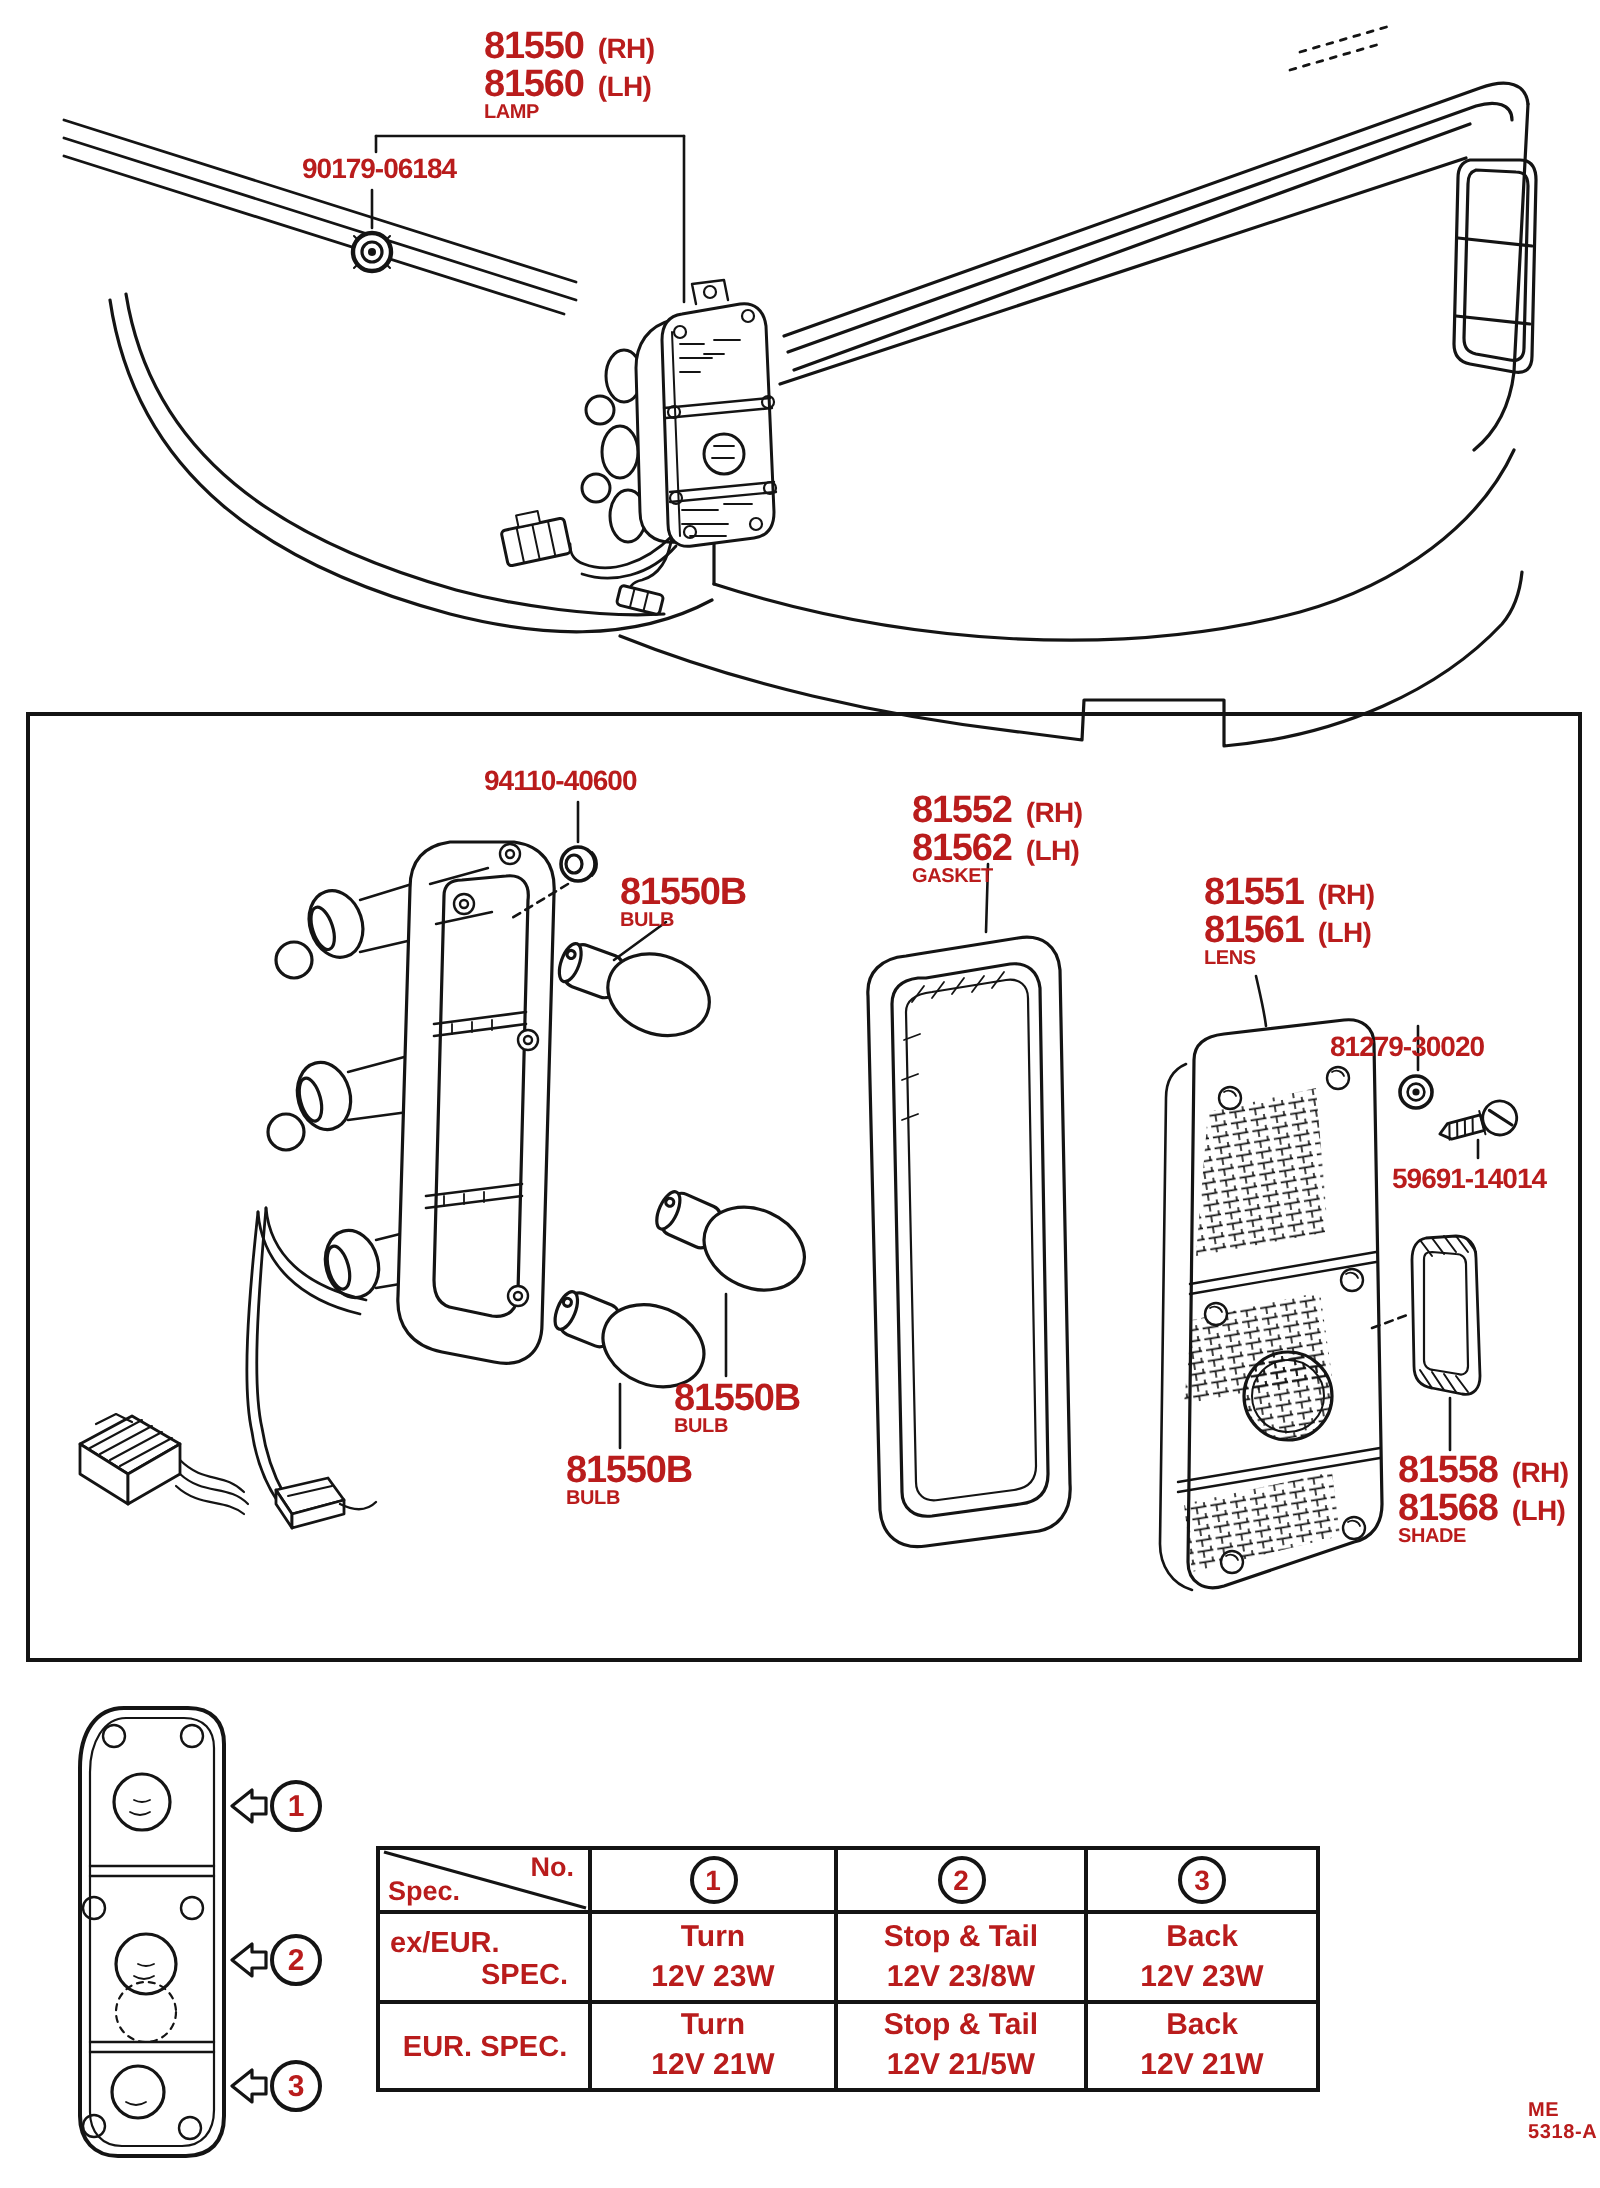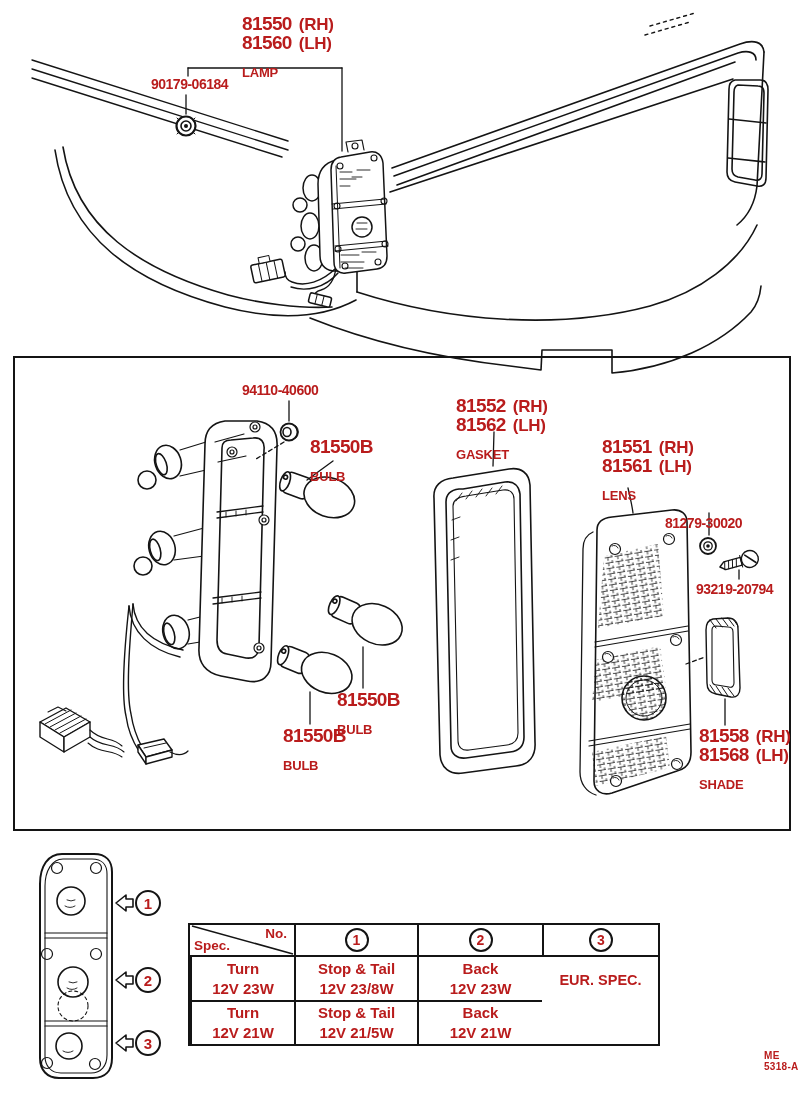--- a/index.html
+++ b/index.html
@@ -4,22 +4,22 @@
 <style>
   html,body{margin:0;padding:0;background:#e8e8e8;}
   #page{position:relative;width:800px;height:1094px;background:#ffffff;overflow:hidden;
         font-family:"Liberation Sans",sans-serif;color:#b91c1c;}
   #art{position:absolute;left:0;top:0;}
   .box-border{position:absolute;left:13px;top:356px;width:774px;height:471px;
               border:2.4px solid #141414;}
   .plabel{position:absolute;line-height:1;}
   .pl-line{display:flex;align-items:baseline;height:19px;}
   .pl-num{font-weight:700;font-size:19px;letter-spacing:-0.6px;}
-  .pl-side{font-weight:700;font-size:17px;margin-left:7px;letter-spacing:-0.3px;}
-  .pl-name{font-weight:700;font-size:13px;letter-spacing:-0.2px;margin-top:14px;}
+  .pl-side{font-weight:700;font-size:14px;margin-left:7px;letter-spacing:-0.3px;}
+  .pl-name{font-weight:700;font-size:10px;letter-spacing:-0.2px;margin-top:0;}
   .pnum{position:absolute;font-weight:700;font-size:14px;letter-spacing:-0.5px;line-height:1;}
   .callout{position:absolute;width:26px;height:26px;border:2.2px solid #141414;border-radius:50%;
            display:flex;align-items:center;justify-content:center;font-weight:700;font-size:15px;
            background:#fff;box-sizing:border-box;}
   .footer-code{position:absolute;font-weight:700;font-size:10px;letter-spacing:0.3px;padding-left:24px;}
 
   
   .spec-table{position:absolute;left:188px;top:923px;width:472px;height:123px;
               border:2.4px solid #141414;box-sizing:border-box;display:grid;
               grid-template-columns:104px 123px 125px 1fr;
@@ -399,21 +399,21 @@
       </div>
     <div class="pl-line">
         <span class="pl-num">81561</span>
         <span class="pl-side">(LH)</span>
       </div>
     <div class="pl-name">LENS</div>
   </div>
 
   <div class="pnum" style="left:665px;top:492px;margin-top:24px;">81279-30020</div>
 
-  <div class="pnum" style="left:696px;top:582px;">93219-20794</div>
+  <div class="pnum" style="left:696px;top:582px;">59691-14014</div>
 
   <div class="plabel" style="left:337px;top:690px;">
     <div class="pl-line">
         <span class="pl-num">81550B</span>
       </div>
     <div class="pl-name">BULB</div>
   </div>
 
   <div class="plabel" style="left:283px;top:726px;">
     <div class="pl-line">
@@ -461,20 +461,26 @@
         <div class="num-circle">
           <span>2</span>
         </div>
       </div>
     <div class="st-cell bl">
         <div class="num-circle">
           <span>3</span>
         </div>
       </div>
 
+    <div class="st-cell bt">
+      <div class="st-rl">
+          <div class="l1">ex/EUR.</div>
+          <div class="l2">SPEC.</div>
+        </div>
+    </div>
     <div class="st-cell bl bt">
         <div class="st-val">
           <div>Turn</div>
           <div>12V 23W</div>
         </div>
       </div>
     <div class="st-cell bl bt">
         <div class="st-val">
           <div>Stop &amp; Tail</div>
           <div>12V 23/8W</div>

